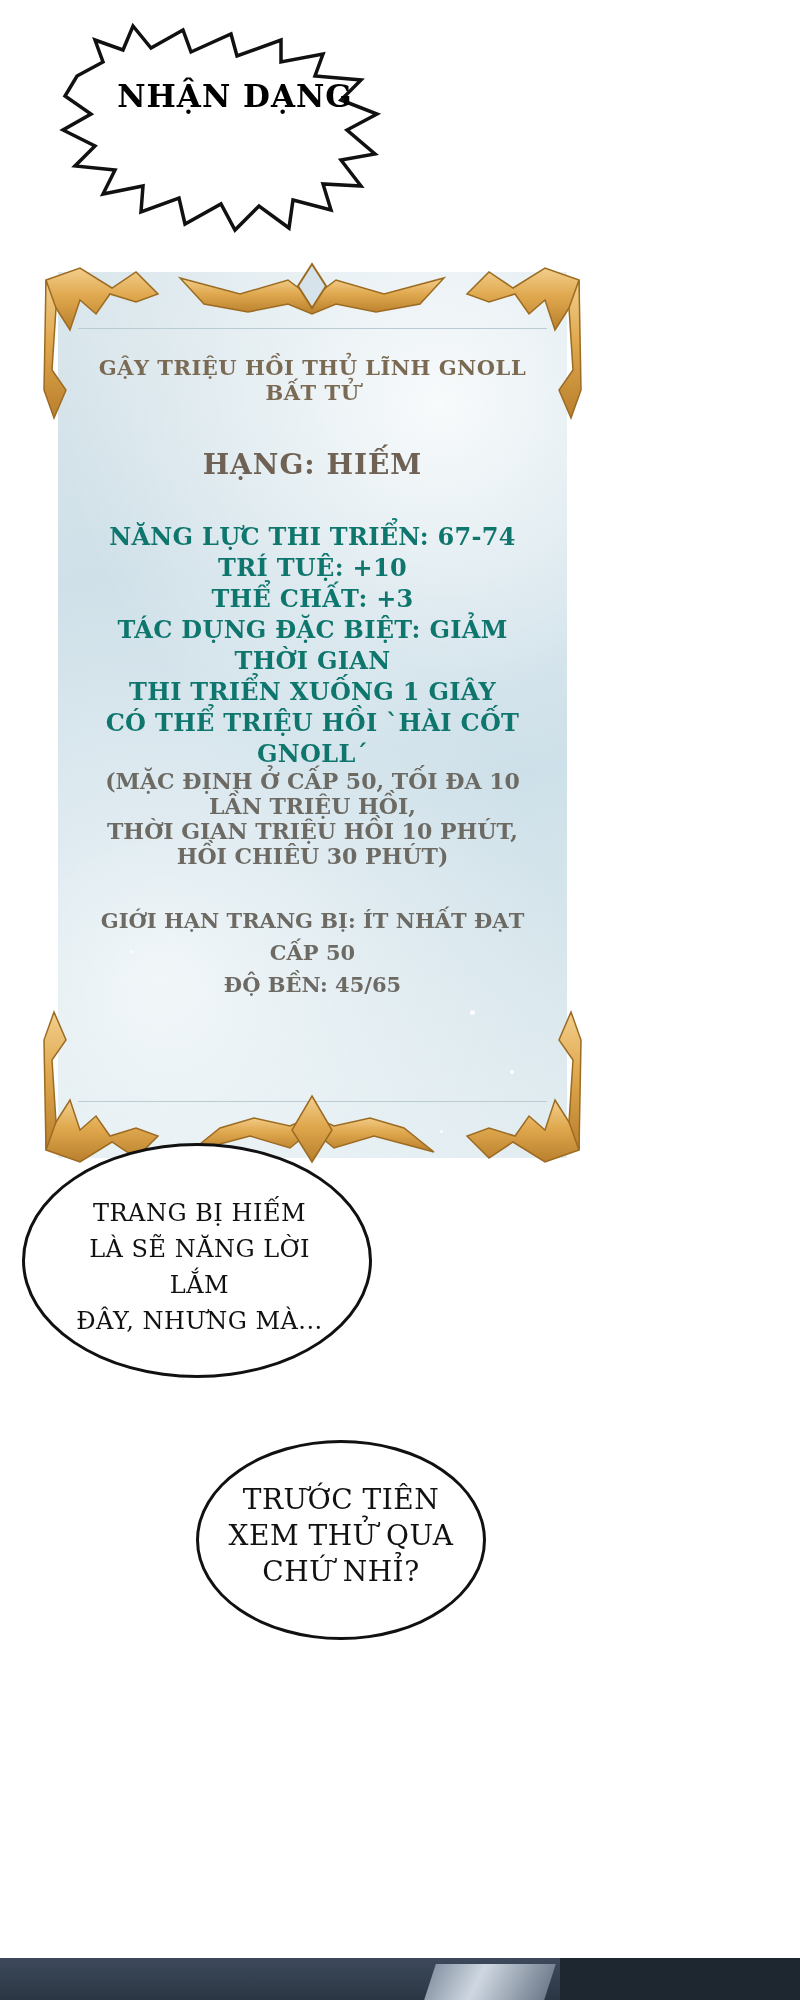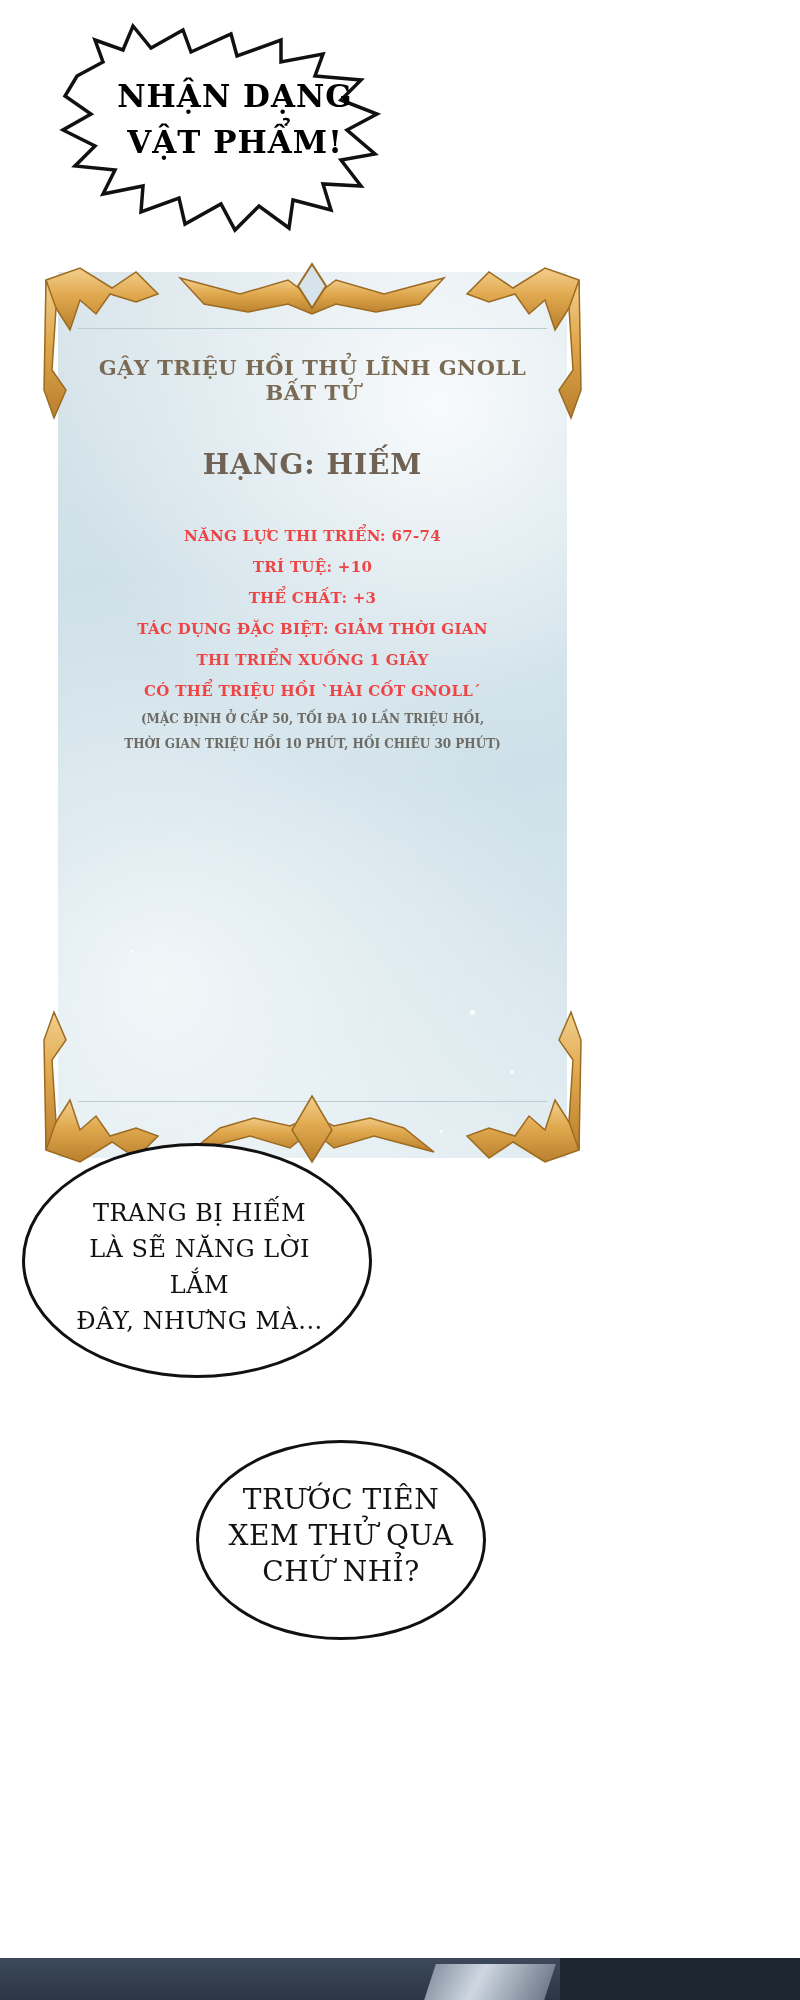--- a/index.html
+++ b/index.html
@@ -100,28 +100,28 @@
   }
   .item-rank {
     font-size: 28px;
     font-weight: bold;
     color: #6f6255;
     letter-spacing: 1px;
     margin-bottom: 40px;
     margin-top: 31px;
   }
   .stat-line {
-    font-size: 15px;
-    font-weight: bold;
-    color: #ef4444;
+    font-size: 24px;
+    font-weight: bold;
+    color: #0f766e;
     line-height: 31px;
     letter-spacing: 0.3px;
   }
   .stat-small {
-    font-size: 12px;
+    font-size: 22px;
     font-weight: bold;
     color: #6c6a63;
     line-height: 25px;
   }
   .desc-block {
     margin-top: 36px;
     font-size: 21px;
     font-weight: bold;
     color: #6c6a63;
     line-height: 32px;
@@ -235,21 +235,20 @@
              L 306 62 L 286 82 L 322 96 L 292 112
              L 320 136 L 286 142 L 306 168 L 268 166
              L 276 192 L 238 182 L 234 210 L 204 188
              L 180 212 L 166 186 L 130 206 L 124 180
              L 86 194 L 88 168 L 48 176 L 60 152
              L 20 148 L 40 128 L 8 112 L 36 96
              L 10 78 Z" fill="#ffffff" stroke="#111111" stroke-width="3.5" stroke-linejoin="miter"></path>
   </svg>
   <div class="shout-text">
     <div>NHẬN DẠNG</div>
-    <div>VẬT PHẨM!</div>
   </div>
 </div>
 
 <div class="item-card">
   <div class="card-bg"></div>
   <div class="card-inner-line"></div>
 
   <div class="card-sparkle" style="left:430px; top:760px; width:5px; height:5px;"></div>
   <div class="card-sparkle" style="left:470px; top:820px; width:4px; height:4px;"></div>
   <div class="card-sparkle" style="left:400px; top:880px; width:3px; height:3px;"></div>
@@ -293,20 +292,24 @@
     <div class="stat-line">TRÍ TUỆ: +10</div>
     <div class="stat-line">THỂ CHẤT: +3</div>
     <div class="stat-line">TÁC DỤNG ĐẶC BIỆT: GIẢM THỜI GIAN</div>
     <div class="stat-line">THI TRIỂN XUỐNG 1 GIÂY</div>
     <div class="stat-line">CÓ THỂ TRIỆU HỒI `HÀI CỐT GNOLL´</div>
 
     <div class="stat-small">(MẶC ĐỊNH Ở CẤP 50, TỐI ĐA 10 LẦN TRIỆU HỒI,</div>
     <div class="stat-small">THỜI GIAN TRIỆU HỒI 10 PHÚT, HỒI CHIÊU 30 PHÚT)</div>
 
 
+    <div class="limit-block">
+      <div>GIỚI HẠN TRANG BỊ: ÍT NHẤT ĐẠT CẤP 50</div>
+      <div>ĐỘ BỀN: 45/65</div>
+    </div>
   </div>
 </div>
 
 <div class="bubble-a">
   <div class="ell"></div>
   <div class="txt">
     <div>TRANG BỊ HIẾM</div>
     <div>LÀ SẼ NĂNG LỜI LẮM</div>
     <div>ĐÂY, NHƯNG MÀ...</div>
   </div>

